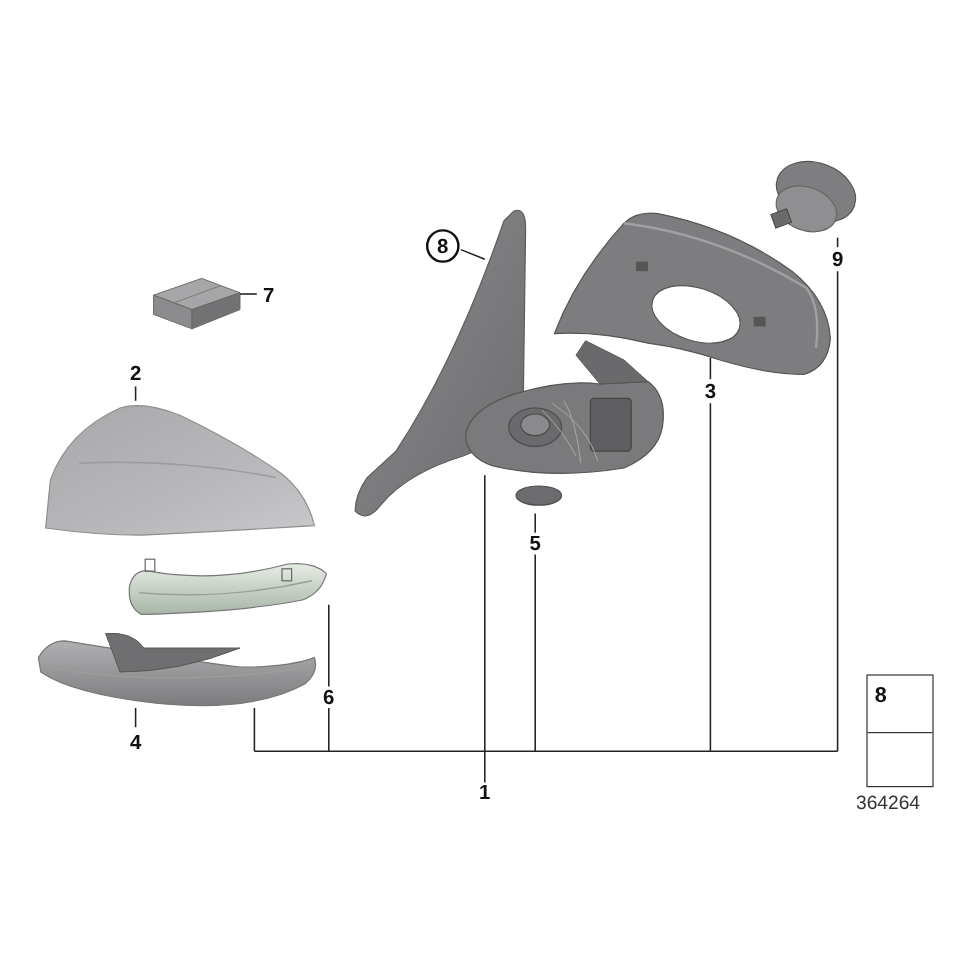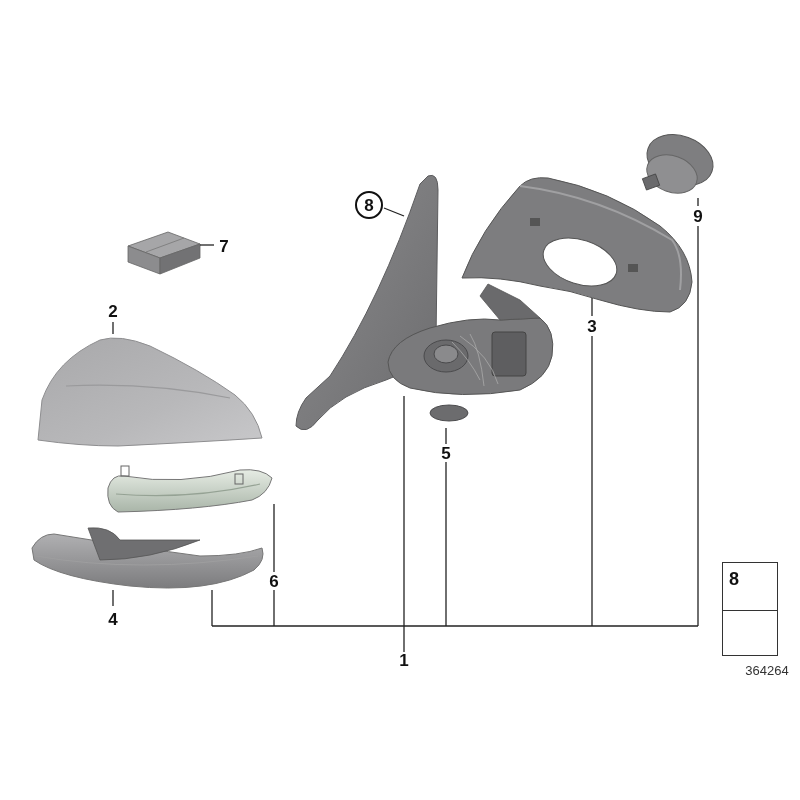--- a/index.html
+++ b/index.html
@@ -3,21 +3,21 @@
 <meta charset="utf-8">
 <style>
   html, body { margin: 0; padding: 0; background: #ffffff; }
   body { width: 800px; height: 800px; overflow: hidden; position: relative; font-family: "Liberation Sans", sans-serif; }
   #diagram { position: absolute; left: 0; top: 0; width: 800px; height: 800px; }
   .callout { position: absolute; font-family: "Liberation Sans", sans-serif; font-weight: bold; font-size: 17px; color: #111; line-height: 1; transform: translate(-50%, -50%); }
   .callout.circled { width: 28px; height: 28px; border: 2px solid #111; border-radius: 50%; display: flex; align-items: center; justify-content: center; box-sizing: border-box; background: #fff; }
   .ref-box { position: absolute; left: 722px; top: 562px; width: 56px; height: 94px; border: 1px solid #333; box-sizing: border-box; background: #fff; }
   .ref-box .top { position: absolute; left: 0; top: 0; width: 54px; height: 47px; border-bottom: 1px solid #333; }
   .ref-box .num { position: absolute; left: 6px; top: 6px; font-weight: bold; font-size: 18px; color: #111; }
-  .ref-id { position: absolute; left: 767px; top: 670px; transform: translate(-50%, -50%); font-size: 13px; color: #333; }
+  .ref-id { position: absolute; left: 740px; top: 670px; transform: translate(-50%, -50%); font-size: 16px; color: #333; }
 </style>
 </head>
 <body>
 
 <svg id="diagram" viewBox="0 0 800 800" xmlns="http://www.w3.org/2000/svg">
   <defs>
     <linearGradient id="gCap" x1="0" y1="0" x2="1" y2="1">
       <stop offset="0" stop-color="#a8a8aa"></stop>
       <stop offset="0.6" stop-color="#b8b8ba"></stop>
       <stop offset="1" stop-color="#c8c8ca"></stop>

